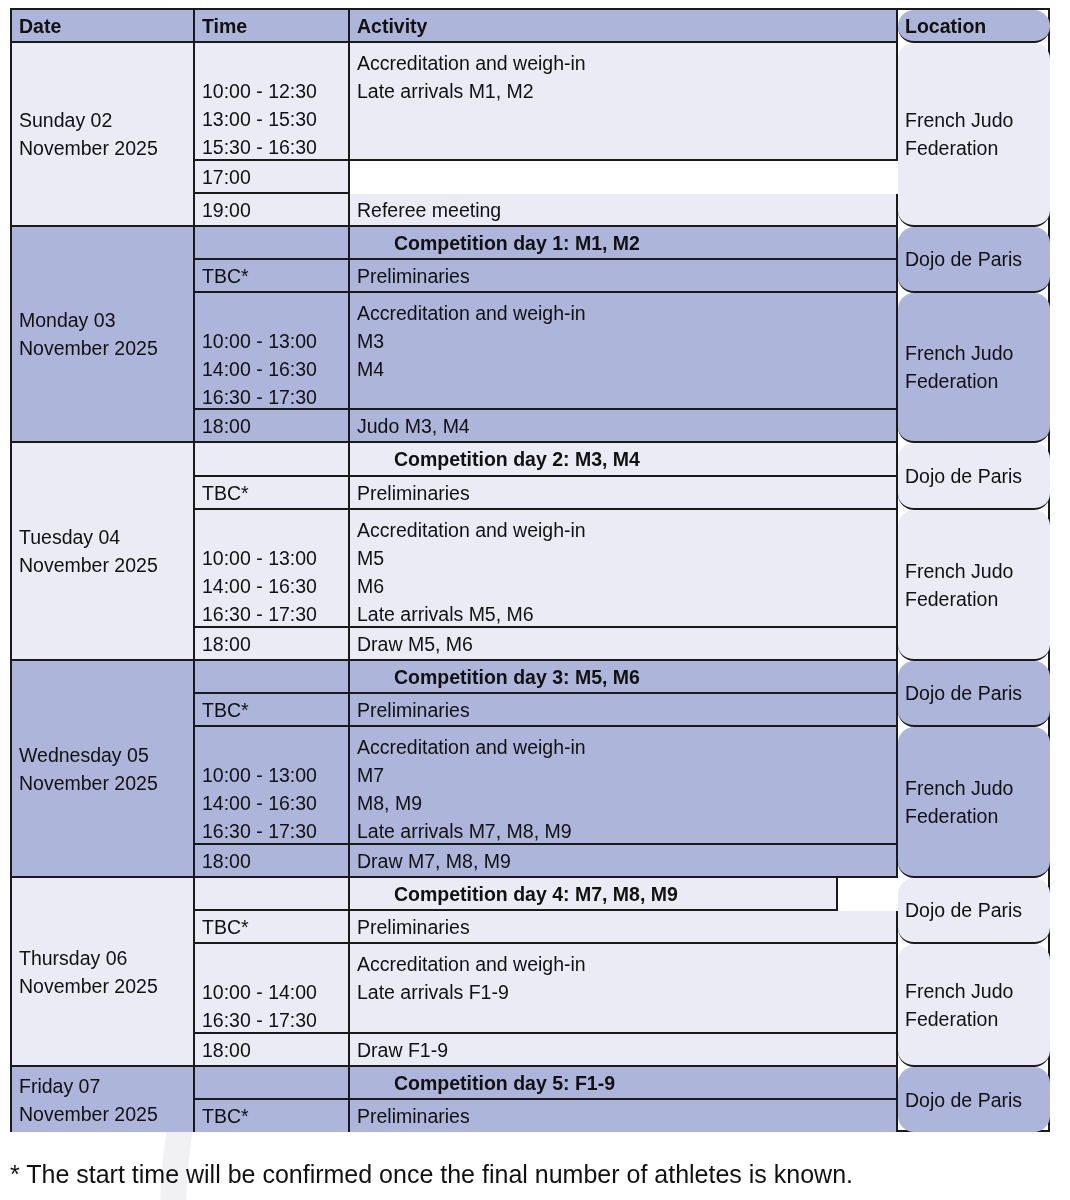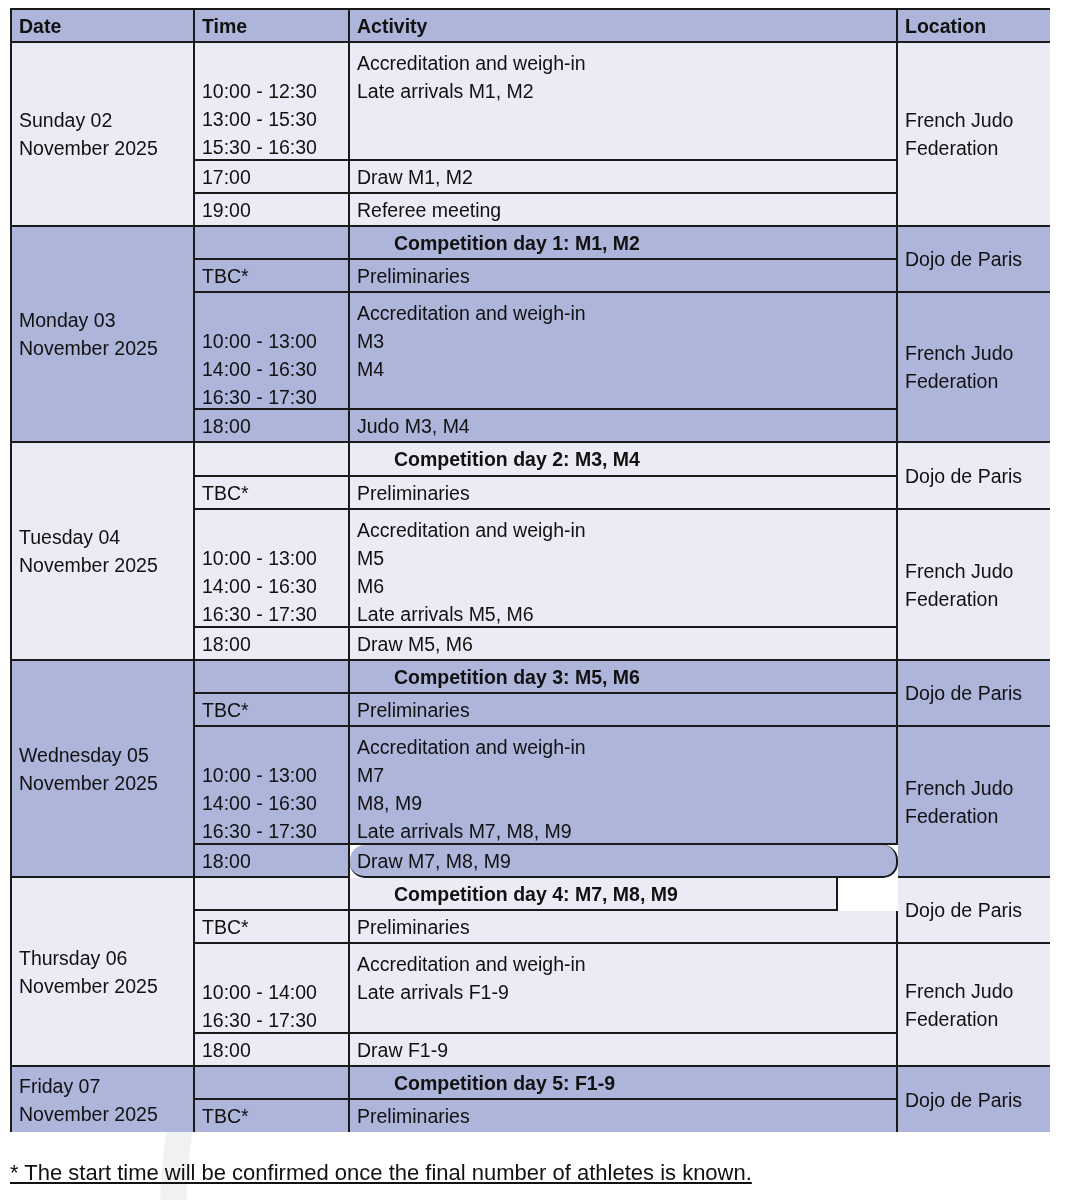--- a/index.html
+++ b/index.html
@@ -9,22 +9,22 @@
   .wm1 { left:260px; top:-560px; width:1100px; height:1100px; border-left-color:transparent; border-bottom-color:transparent; }
   .wm2 { left:160px; top:640px; width:1100px; height:1100px; border-right-color:transparent; border-top-color:transparent; }
   .tbl { position:absolute; left:10px; top:8px; width:1040px; height:1124px; border:2px solid #1a1a1a; box-sizing:border-box; }
   .cell { position:absolute; box-sizing:border-box; border-right:2px solid #1a1a1a; border-bottom:2px solid #1a1a1a;
           font-size:19.5px; line-height:28px; padding:0 7px; display:flex; flex-direction:column; justify-content:center; white-space:nowrap; }
   .cell.top { justify-content:flex-start; padding-top:6px; }
   .hdr { background:#adb5da; font-weight:bold; }
   .light { background:#ebebf5; }
   .dark { background:#adb5da; }
   .bold { font-weight:bold;padding-left:44px; }
-  .noright { border-right:none; }
-  .footnote { position:absolute; left:10px; top:1160px; font-size:22px; white-space:nowrap;text-decoration:underline; }
+  .noright { border-right:none;border-radius:16px; }
+  .footnote { position:absolute; left:10px; top:1160px; font-size:25px; white-space:nowrap; }
 </style>
 </head>
 <body>
 
 <div class="wm wm1"></div>
 <div class="wm wm2"></div>
 
 <div class="tbl" id="tbl">
 
   <div class="cell hdr" style="left:0;top:0;width:183px;height:33px;">Date</div>
@@ -40,21 +40,20 @@
     <span>&nbsp;</span>
     <span>10:00 - 12:30</span>
     <span>13:00 - 15:30</span>
     <span>15:30 - 16:30</span>
   </div>
   <div class="cell light top" style="left:338px;top:33px;width:548px;height:118px;">
     <span>Accreditation and weigh-in</span>
     <span>Late arrivals M1, M2</span>
   </div>
   <div class="cell light" style="left:183px;top:151px;width:155px;height:33px;">17:00</div>
-  <div class="cell light" style="left:338px;top:151px;width:548px;height:33px;">Draw M1, M2</div>
   <div class="cell light" style="left:183px;top:184px;width:155px;height:33px;">19:00</div>
   <div class="cell light" style="left:338px;top:184px;width:548px;height:33px;">Referee meeting</div>
   <div class="cell light noright" style="left:886px;top:33px;width:152px;height:184px;">
     <span>French Judo</span>
     <span>Federation</span>
   </div>
 
   <div class="cell dark" style="left:0;top:217px;width:183px;height:216px;">
     <span>Monday 03</span>
     <span>November 2025</span>
@@ -125,21 +124,21 @@
     <span>14:00 - 16:30</span>
     <span>16:30 - 17:30</span>
   </div>
   <div class="cell dark top" style="left:338px;top:717px;width:548px;height:118px;">
     <span>Accreditation and weigh-in</span>
     <span>M7</span>
     <span>M8, M9</span>
     <span>Late arrivals M7, M8, M9</span>
   </div>
   <div class="cell dark" style="left:183px;top:835px;width:155px;height:33px;">18:00</div>
-  <div class="cell dark" style="left:338px;top:835px;width:548px;height:33px;border-radius:15px;">Draw M7, M8, M9</div>
+  <div class="cell dark" style="left:338px;top:835px;width:548px;height:33px;">Draw M7, M8, M9</div>
   <div class="cell dark noright" style="left:886px;top:717px;width:152px;height:151px;">
     <span>French Judo</span>
     <span>Federation</span>
   </div>
 
   <div class="cell light" style="left:0;top:868px;width:183px;height:189px;">
     <span>Thursday 06</span>
     <span>November 2025</span>
   </div>
   <div class="cell light" style="left:183px;top:868px;width:155px;height:33px;">&nbsp;</div>

